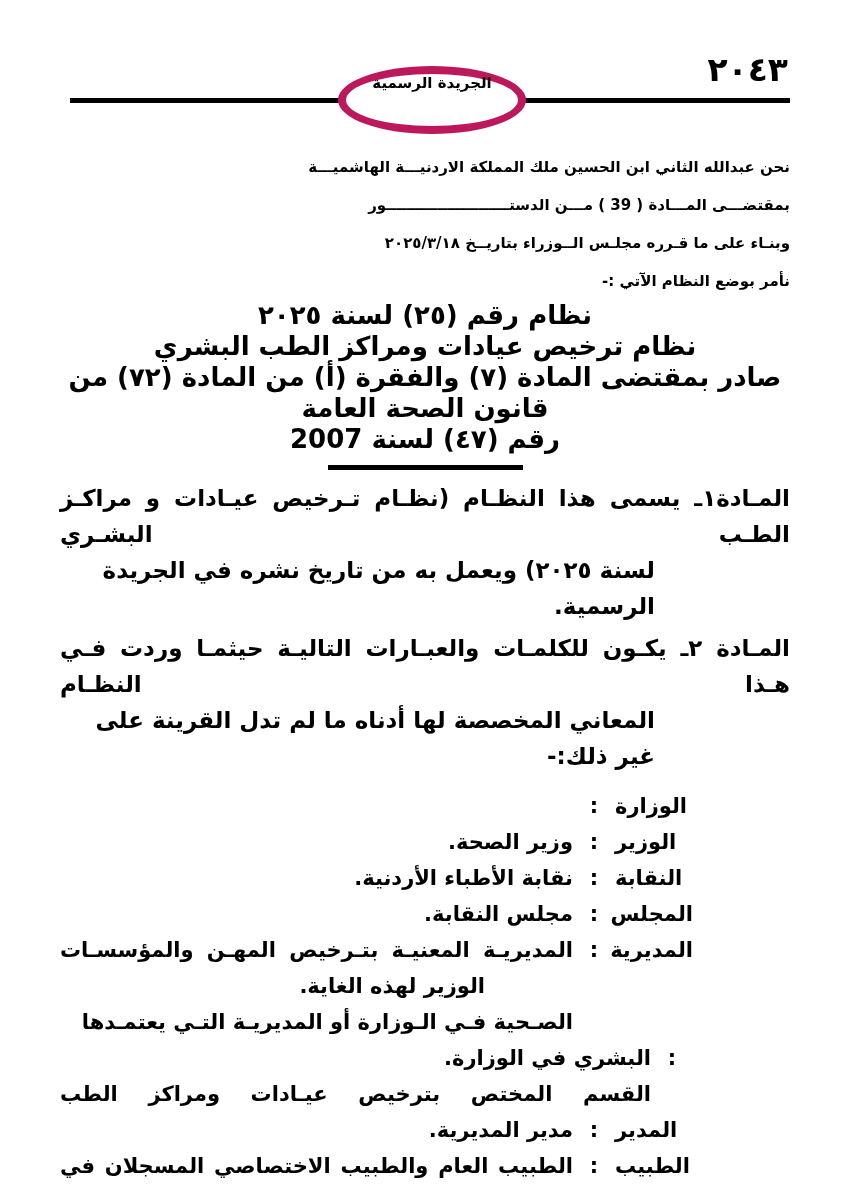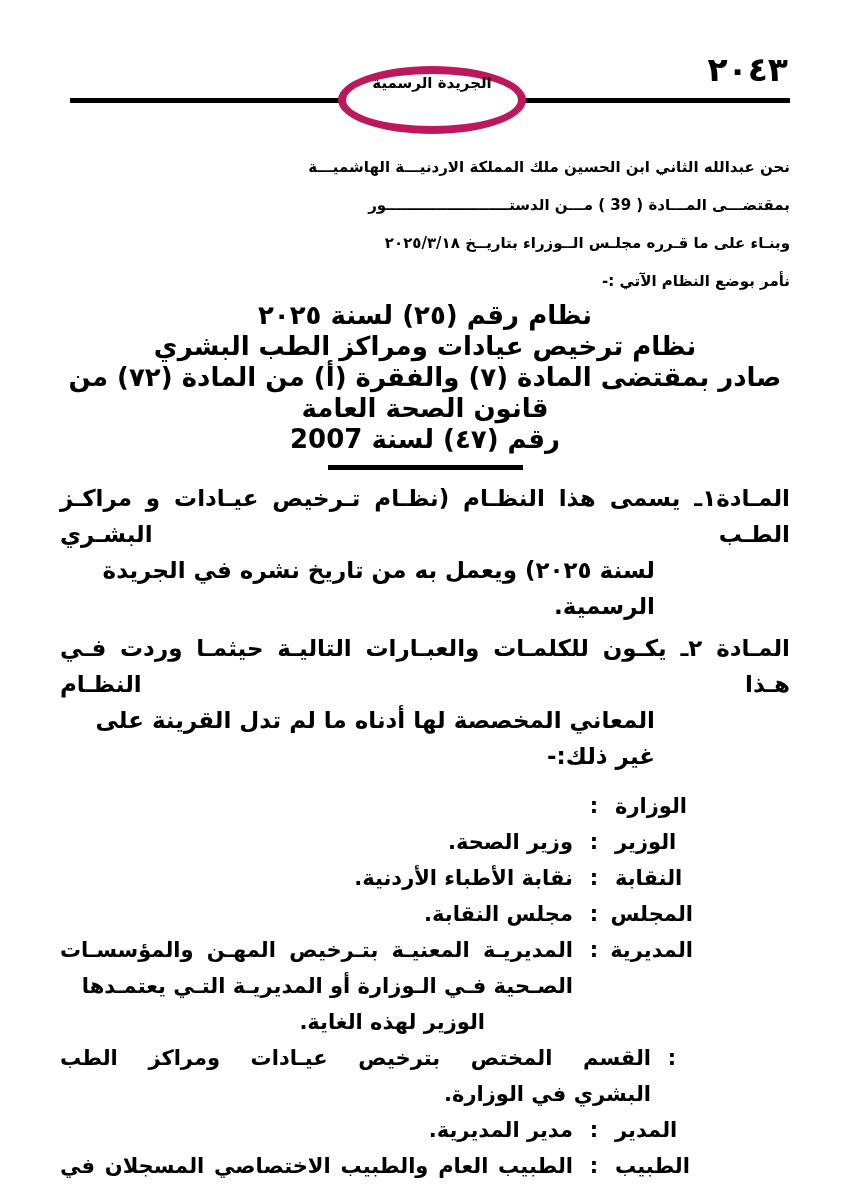--- a/index.html
+++ b/index.html
@@ -140,30 +140,30 @@
         <div class="def-text">
           <div class="line">مجلس النقابة.</div>
         </div>
       </div>
 
       <div class="def-row">
         <div class="def-term">المديرية</div>
         <div class="def-colon">:</div>
         <div class="def-text">
           <div class="line def-stretch">المديريـة المعنيـة بتـرخيص المهـن والمؤسسـات</div>
+          <div class="line" style="padding-right:88px;">الوزير لهذه الغاية.</div>
           <div class="line">الصـحية فـي الـوزارة أو المديريـة التـي يعتمـدها</div>
-          <div class="line" style="padding-right:88px;">الوزير لهذه الغاية.</div>
         </div>
       </div>
 
       <div class="def-row">
         <div class="def-colon">:</div>
         <div class="def-text">
+          <div class="line">البشري في الوزارة.</div>
           <div class="line def-stretch">القسم المختص بترخيص عيـادات ومراكز الطب</div>
-          <div class="line">البشري في الوزارة.</div>
         </div>
       </div>
 
       <div class="def-row">
         <div class="def-term">المدير</div>
         <div class="def-colon">:</div>
         <div class="def-text">
           <div class="line">مدير المديرية.</div>
         </div>
       </div>

